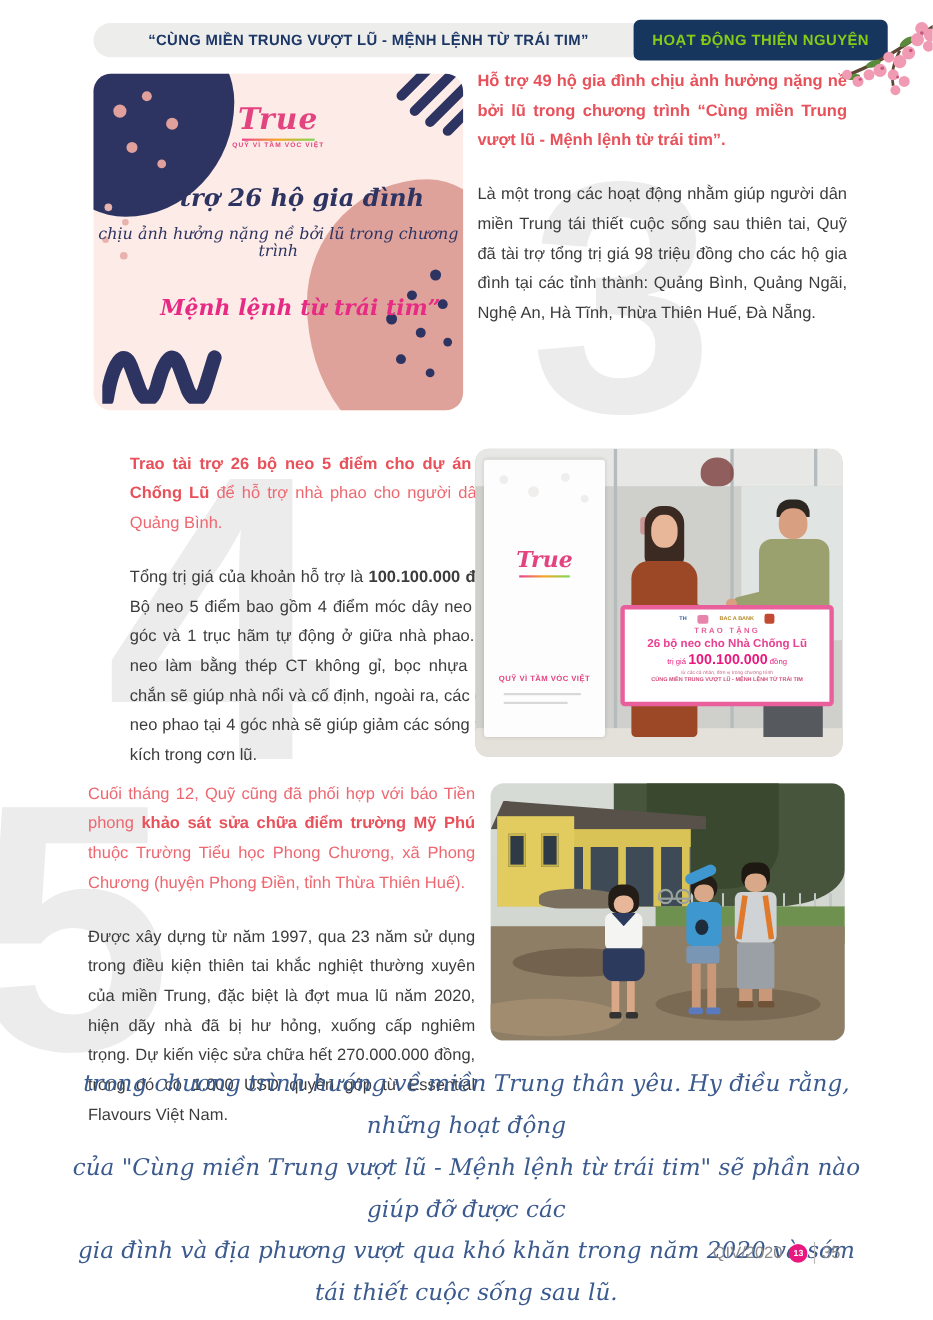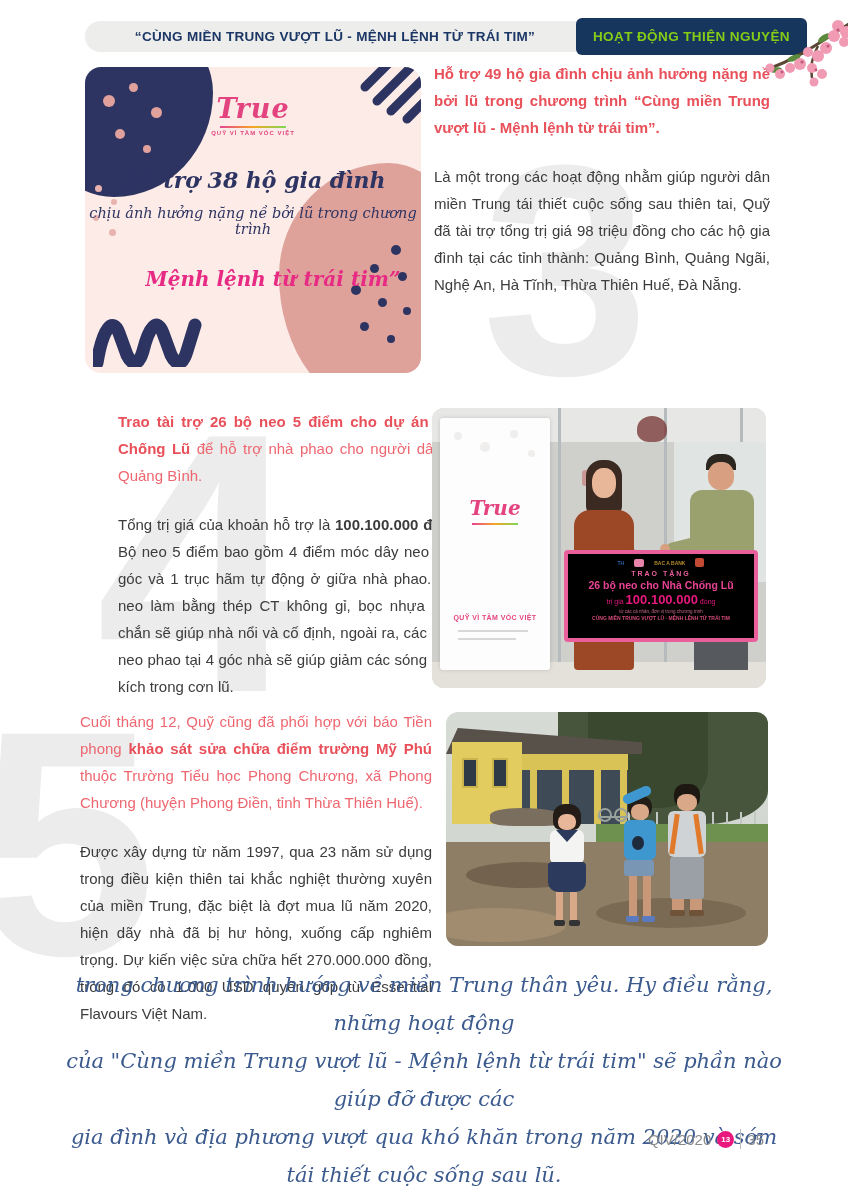--- a/index.html
+++ b/index.html
@@ -73,21 +73,21 @@
   .standee{position:absolute;left:8px;top:10px;width:110px;height:252px;background:#fdfdfd;
            border-radius:3px;box-shadow:0 0 4px rgba(0,0,0,.15);}
   .standee-logo{position:absolute;left:0;right:0;top:78px;text-align:center;
                 font-family:"DejaVu Serif", serif;font-style:italic;font-weight:700;
                 font-size:20px;color:#e3447f;}
   .standee-rule{width:46px;height:1.5px;margin:1px auto;background:linear-gradient(90deg,#e84393,#f5a623,#7ed957);}
   .standee-cap{position:absolute;left:0;right:0;top:196px;text-align:center;font-size:7px;
                font-weight:700;color:#e3447f;letter-spacing:.4px;}
   .standee-line{position:absolute;left:18px;height:2px;background:#d8d8d8;}
   .person{position:absolute;}
-  .sign{position:absolute;left:132px;top:142px;width:194px;height:92px;background:#000000;
+  .sign{position:absolute;left:132px;top:142px;width:194px;height:92px;background:#ffffff;
         border:4px solid #e85f9b;border-radius:4px;text-align:center;overflow:hidden;}
   .sign-logos{display:flex;justify-content:center;gap:10px;margin-top:4px;align-items:center;}
   .sign-logo{font-size:5px;font-weight:700;}
   .sign-r1{font-size:7px;color:#e8609b;letter-spacing:2px;font-weight:700;margin-top:3px;}
   .sign-r2{font-size:10.5px;color:#e84393;font-weight:700;margin-top:2px;}
   .sign-r3{font-size:7px;color:#e8187e;margin-top:1px;}
   .sign-r3 .big{font-size:13px;font-weight:700;}
   .sign-r4{font-size:4.5px;color:#c86a86;margin-top:2px;}
   .sign-r5{font-size:5px;color:#d14a78;font-weight:700;margin-top:1px;}
 
@@ -203,21 +203,21 @@
     <div class="dot" style="right:52px;bottom:42px;width:9px;height:9px;background:#2e3462;" data-name="decor-dot"></div>
     <div class="dot" style="right:26px;bottom:30px;width:8px;height:8px;background:#2e3462;" data-name="decor-dot"></div>
     <svg class="zigzag" data-name="zigzag-decor" viewBox="0 0 120 60">
       <path d="M4,56 C10,20 20,10 26,26 L34,48 C40,60 46,58 50,44 C56,20 64,10 70,26 L78,48 C84,60 90,58 94,44 L102,18" stroke="#2e3462" stroke-width="13" fill="none" stroke-linecap="round"></path>
     </svg>
     <div class="card-logo" data-name="vtvv-logo">
       <div class="card-logo-script" data-name="vtvv-logo-script">True</div>
       <div class="card-logo-rule" data-name="vtvv-logo-rule"></div>
       <div class="card-logo-cap" data-name="vtvv-logo-caption">QUỸ VÌ TẦM VÓC VIỆT</div>
     </div>
-    <div class="card-title" data-name="card-title">Hỗ trợ 38 hộ gia đình</div>
+    <div class="card-title" data-name="card-title">Hỗ trợ 26 hộ gia đình</div>
     <div class="card-sub" data-name="card-subtitle">chịu ảnh hưởng nặng nề bởi lũ trong chương trình</div>
     <div class="card-q card-q2" data-name="card-quote-line2">Mệnh lệnh từ trái tim”</div>
   </div>
 
   <div class="col col-s3" data-name="section-3-text">
     <div class="lead-red" data-name="section-3-lead">Hỗ trợ 49 hộ gia đình chịu ảnh hưởng nặng nề bởi lũ trong chương trình “Cùng miền Trung vượt lũ - Mệnh lệnh từ trái tim”.</div>
     <div class="body-txt" data-name="section-3-body">Là một trong các hoạt động nhằm giúp người dân miền Trung tái thiết cuộc sống sau thiên tai, Quỹ đã tài trợ tổng trị giá 98 triệu đồng cho các hộ gia đình tại các tỉnh thành: Quảng Bình, Quảng Ngãi, Nghệ An, Hà Tĩnh, Thừa Thiên Huế, Đà Nẵng.</div>
   </div>
 
   <div class="col col-s4" data-name="section-4-text">

